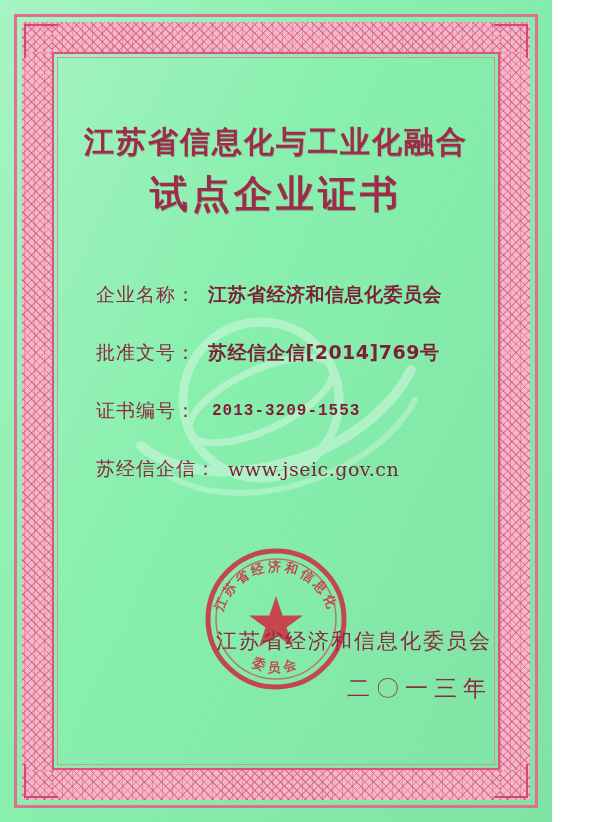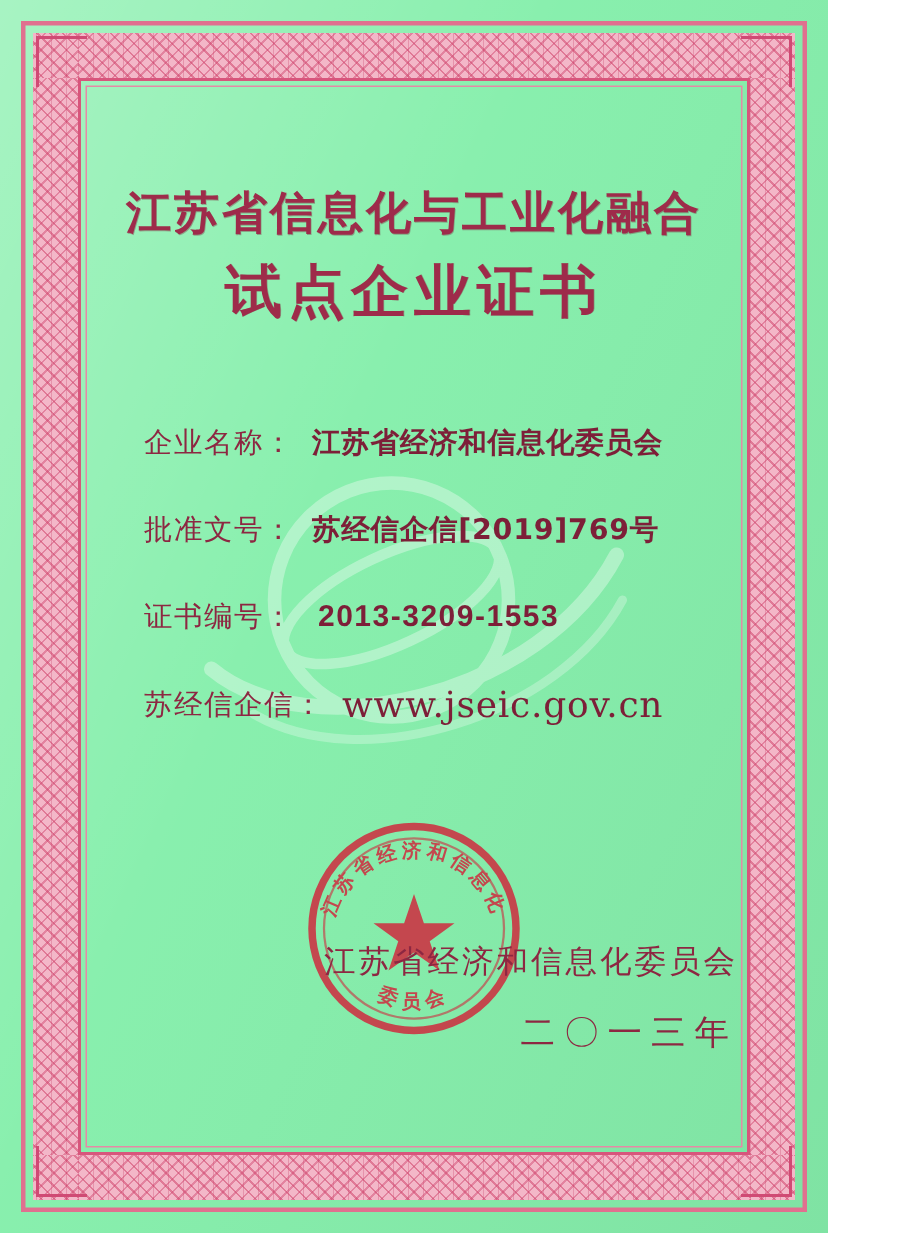--- a/index.html
+++ b/index.html
@@ -156,29 +156,29 @@
   .field-value {
     font-family: "DejaVu Sans", sans-serif;
     font-weight: bold;
     font-size: 19px;
     color: #7d1f38;
     margin-left: 12px;
     letter-spacing: 0.5px;
     white-space: nowrap;
   }
   .field-value.serif-num {
-    font-family: Liberation Sans, sans-serif;
-    font-size: 20px;
+    font-family: Liberation Mono, monospace;
+    font-size: 16px;
     letter-spacing: 1px;
     margin-left: 16px;
   }
   .field-value.url {
     font-family: "DejaVu Serif", serif;
     font-weight: normal;
-    font-size: 24px;
+    font-size: 19px;
     letter-spacing: 0.5px;
   }
 
   
   .issuer-block {
     position: absolute;
     left: 0;
     right: 0;
     bottom: 58px;
     text-align: right;
@@ -252,21 +252,21 @@
 
     <div class="fields">
 
       <div class="field-row">
         <span class="field-label">企业名称：</span>
         <span class="field-value">江苏省经济和信息化委员会</span>
       </div>
 
       <div class="field-row">
         <span class="field-label">批准文号：</span>
-        <span class="field-value">苏经信企信[2019]769号</span>
+        <span class="field-value">苏经信企信[2014]769号</span>
       </div>
 
       <div class="field-row">
         <span class="field-label">证书编号：</span>
         <span class="field-value serif-num">2013-3209-1553</span>
       </div>
 
       <div class="field-row">
         <span class="field-label">苏经信企信：</span>
         <span class="field-value url">www.jseic.gov.cn</span>

